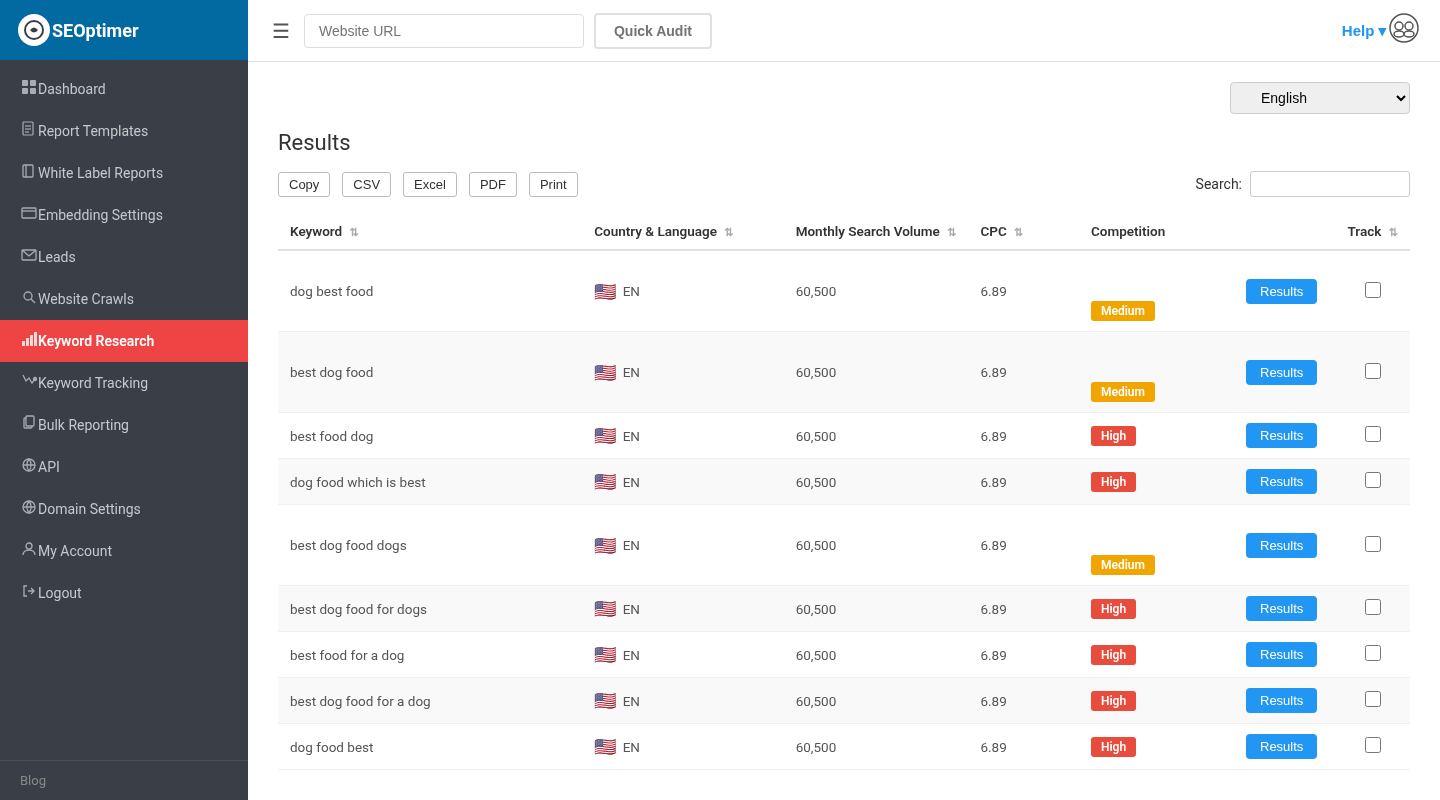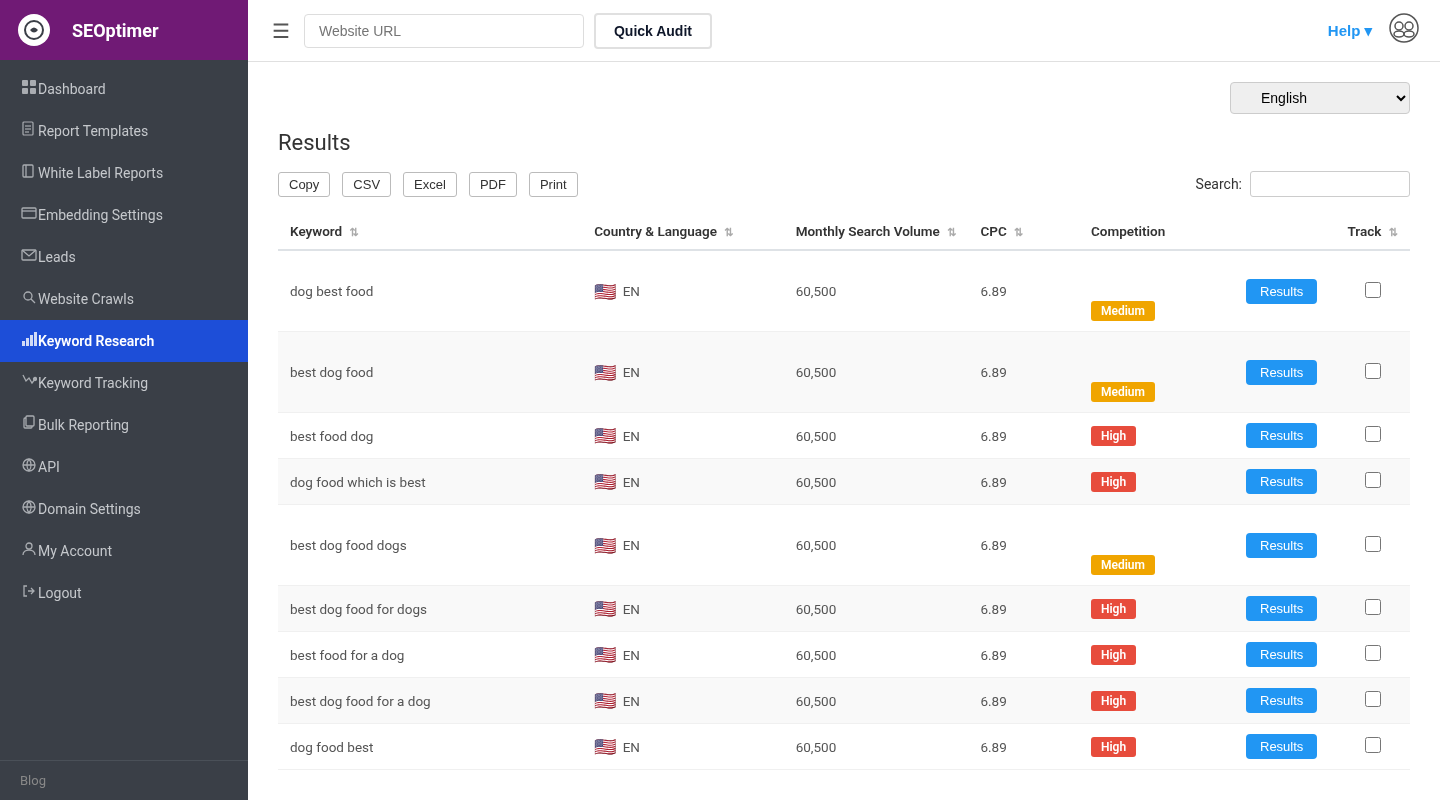--- a/index.html
+++ b/index.html
@@ -12,25 +12,25 @@
       background: #3a3f47;
       color: #ccc;
       display: flex;
       flex-direction: column;
       height: 100%;
     }
     .sidebar-logo {
       display: flex;
       align-items: center;
       padding: 14px 18px;
-      background: #701a75;
+      background: #0369a1;
       color: #fff;
       font-weight: 700;
       font-size: 18px;
-      gap: 22px;
+      gap: 2px;
     }
     .logo-icon {
       width: 32px; height: 32px;
       background: #fff;
       border-radius: 50%;
       display: flex; align-items: center; justify-content: center;
       color: #3a3f47;
       font-size: 16px;
       font-weight: bold;
     }
@@ -38,21 +38,21 @@
     .nav-item {
       display: flex;
       align-items: center;
       padding: 11px 20px;
       cursor: pointer;
       gap: 0;
       color: #c5c8cc;
       font-size: 14px;
       transition: background 0.15s;
     }
-    .nav-item.active { background: #1d4ed8; color: #fff; font-weight: 600; }
+    .nav-item.active { background: #ef4444; color: #fff; font-weight: 600; }
     .nav-item .nav-icon { width: 18px; text-align: center; opacity: 0.8; font-size: 15px; }
     .sidebar-bottom {
       padding: 12px 20px;
       color: #888;
       font-size: 13px;
       border-top: 1px solid #4a5058;
     }
 
     
     .main {
@@ -85,28 +85,28 @@
       color: #6d28d9;
       outline: none;
     }
     .quick-audit-btn {
       background: #fff;
       border: 2px solid #e0e0e0;
       border-radius: 4px;
       padding: 8px 18px;
       font-size: 14px;
       font-weight: 600;
-      color: #0f172a;
+      color: #737373;
       cursor: pointer;
     }
     .topbar-right {
       margin-left: auto;
       display: flex;
       align-items: center;
-      gap: 16px;
+      gap: 2px;
     }
     .help-btn {
       background: none; border: none; cursor: pointer;
       color: #2196f3; font-size: 15px; font-weight: 600;
     }
     .user-icon {
       font-size: 24px; color: #555; cursor: pointer;
     }
 
     

